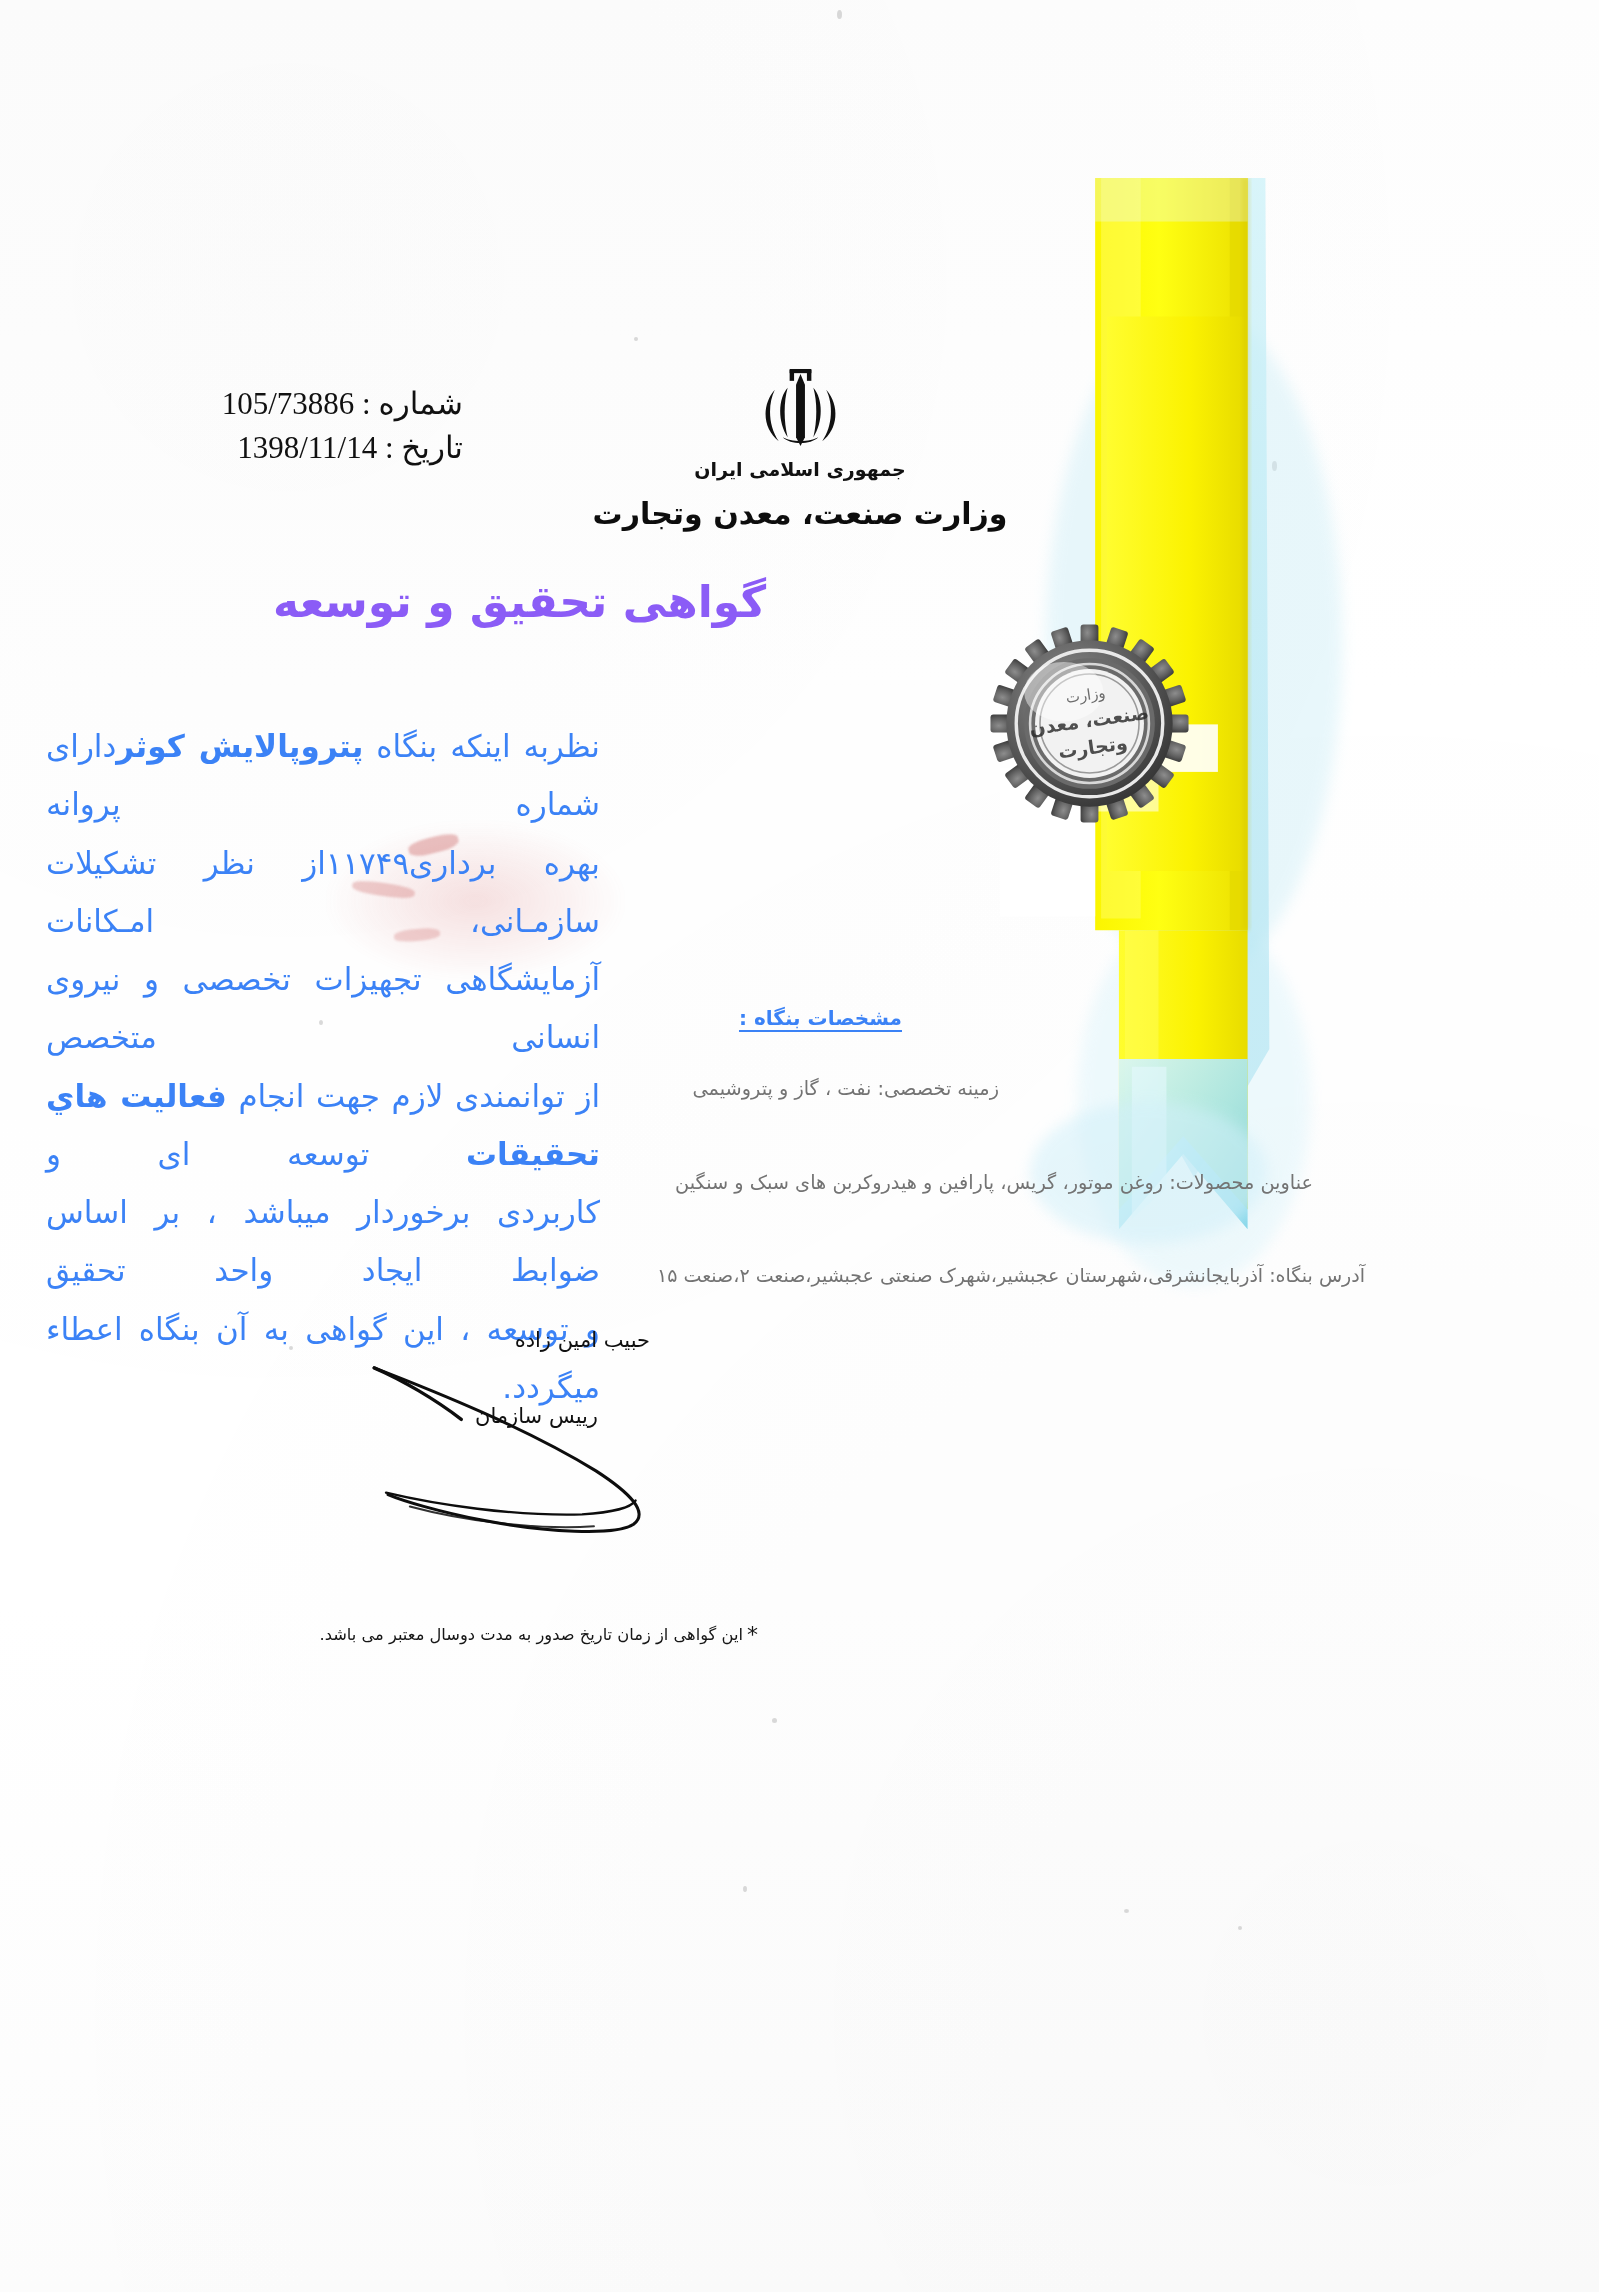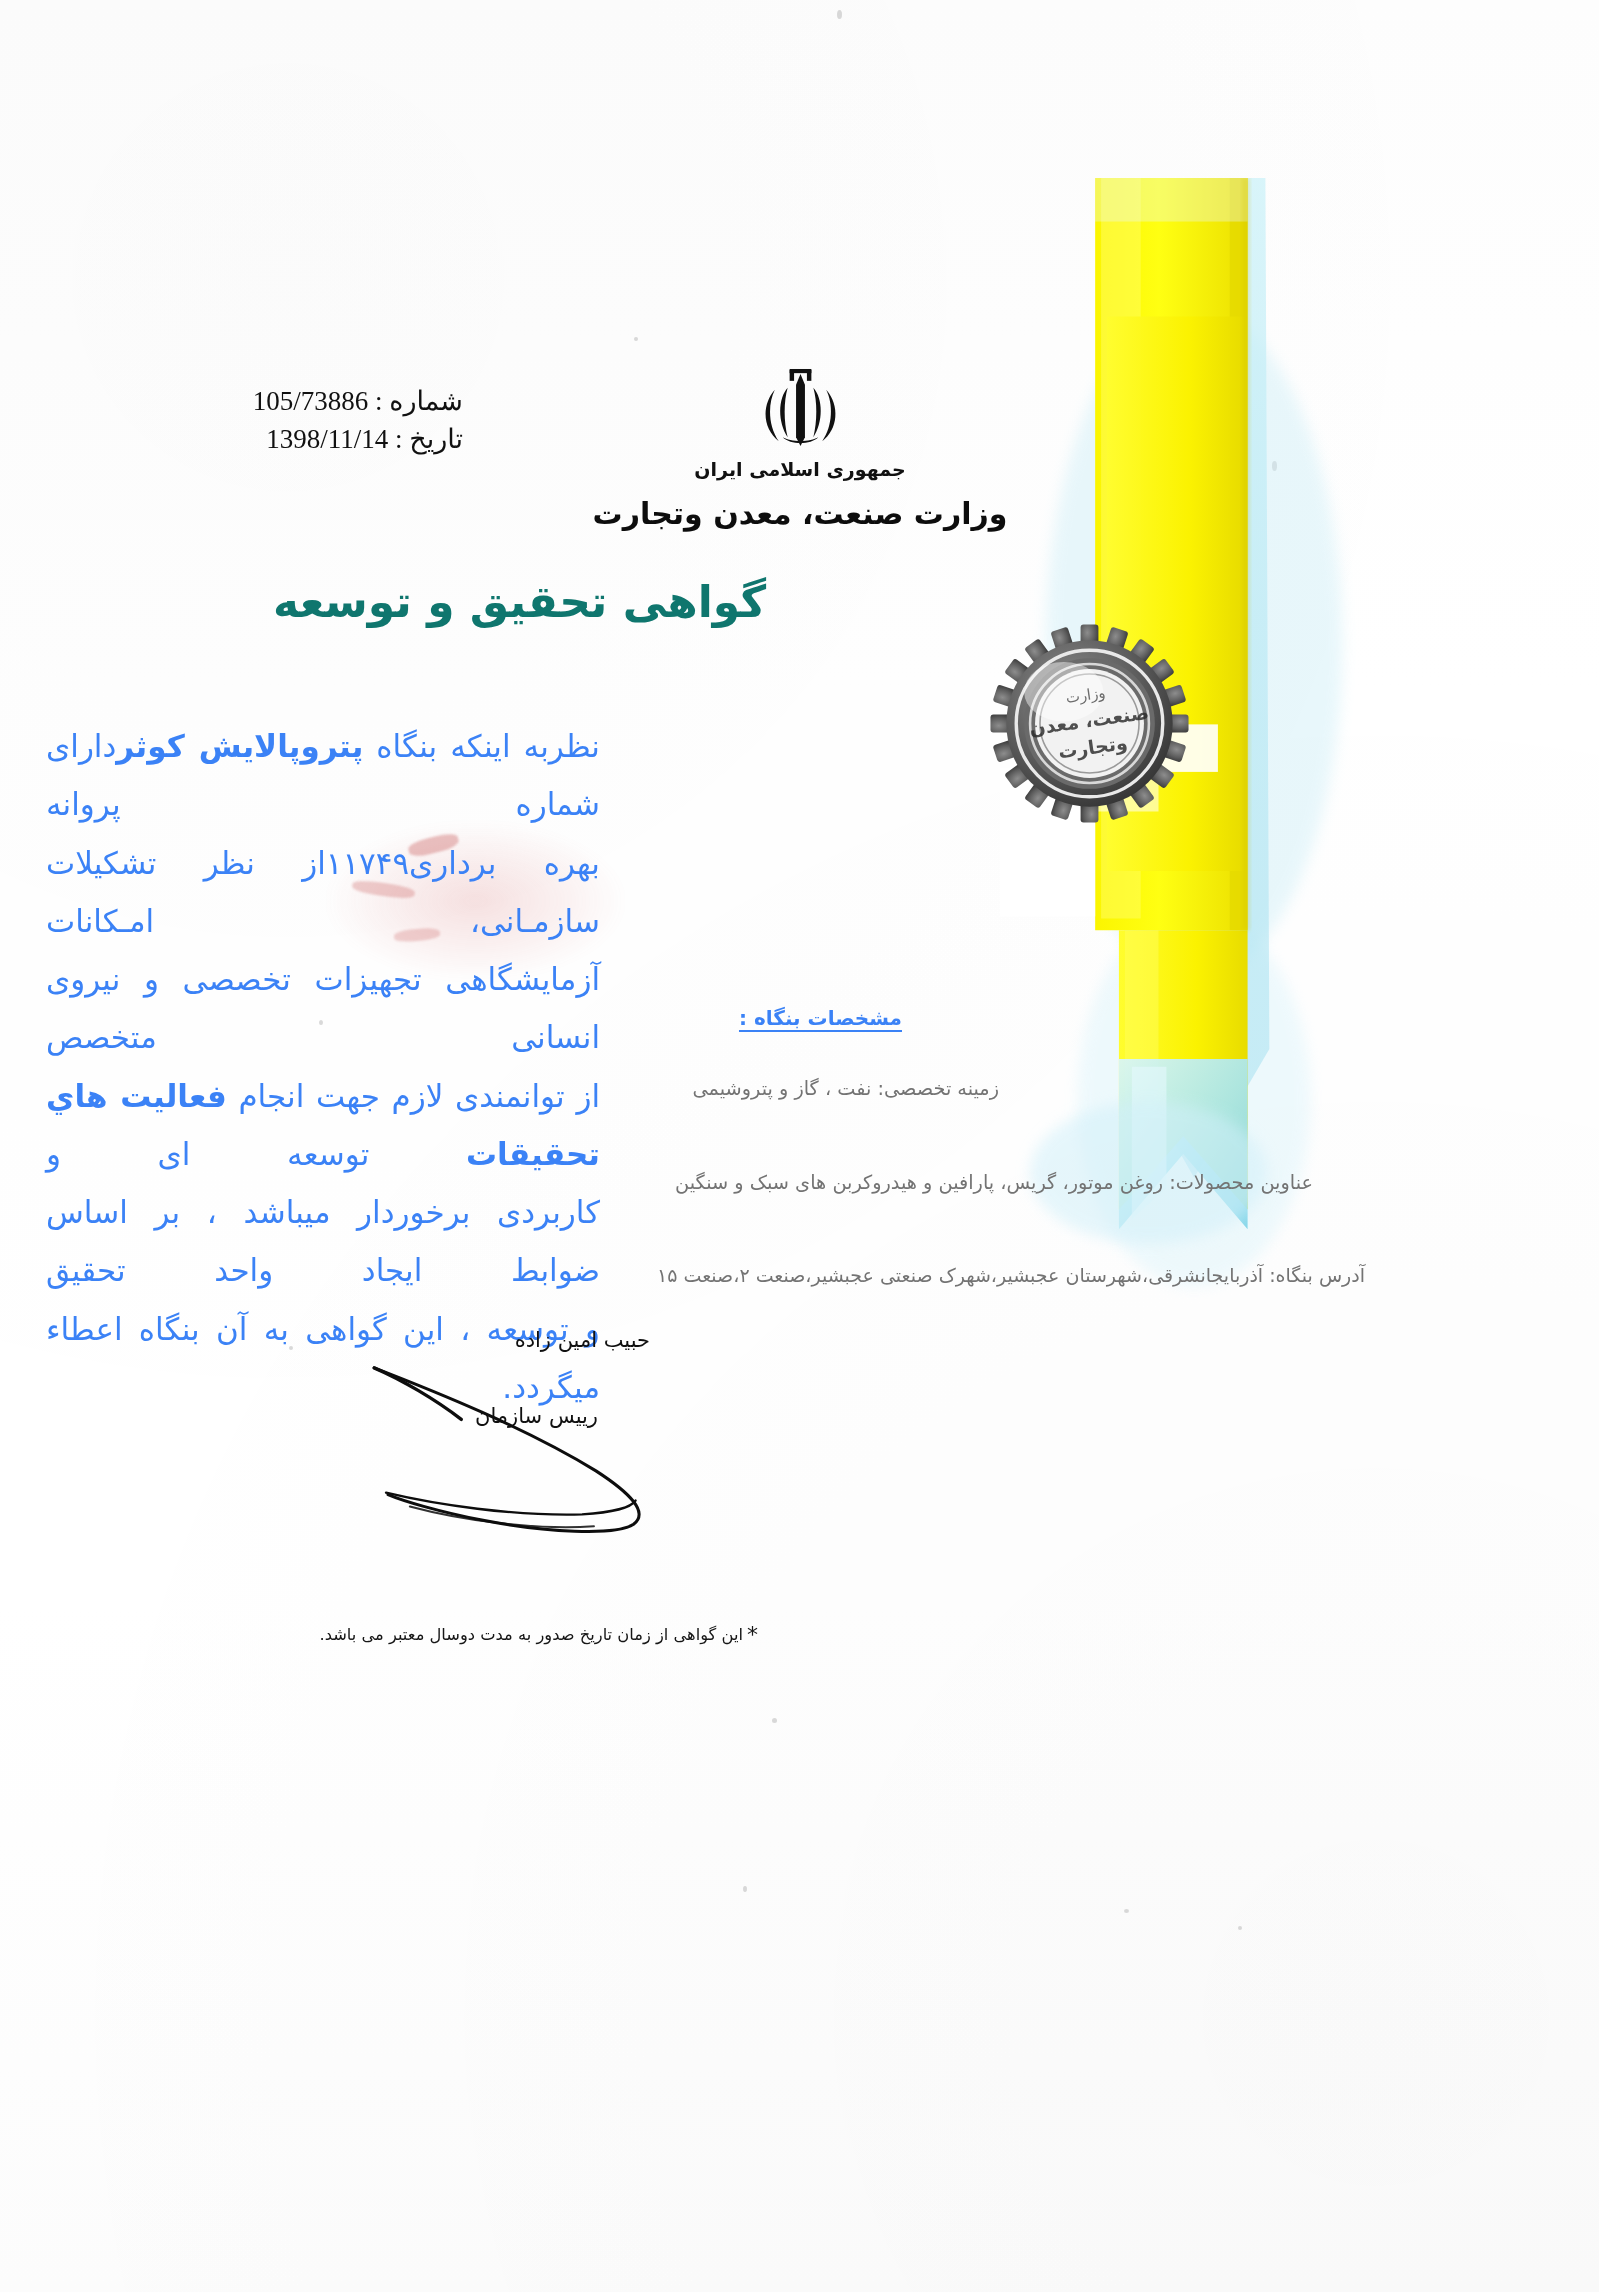--- a/index.html
+++ b/index.html
@@ -40,21 +40,21 @@
 
   
   .header-meta {
     position: absolute;
     top: 382px;
     left: 166px;
     width: 297px;
     text-align: right;
     direction: rtl;
     font-family: "Liberation Serif", "DejaVu Serif", serif;
-    font-size: 27px;
+    font-size: 31px;
     line-height: 1.42;
     color: #111;
     letter-spacing: 0.2px;
   }
   .header-meta .meta-line { white-space: nowrap; }
 
   .emblem-block {
     position: absolute;
     top: 368px;
     left: 0;
@@ -82,21 +82,21 @@
 
   
   .cert-title {
     position: absolute;
     top: 576px;
     left: 0;
     width: 1000px;
     text-align: center;
     font-size: 44px;
     font-weight: 700;
-    color: #0f766e;
+    color: #8b5cf6;
     letter-spacing: 1px;
     font-family: "DejaVu Sans", sans-serif;
     padding-left: 39px;
   }
 
   
   .body-block {
     position: absolute;
     top: 717px;
     right: 1000px;

